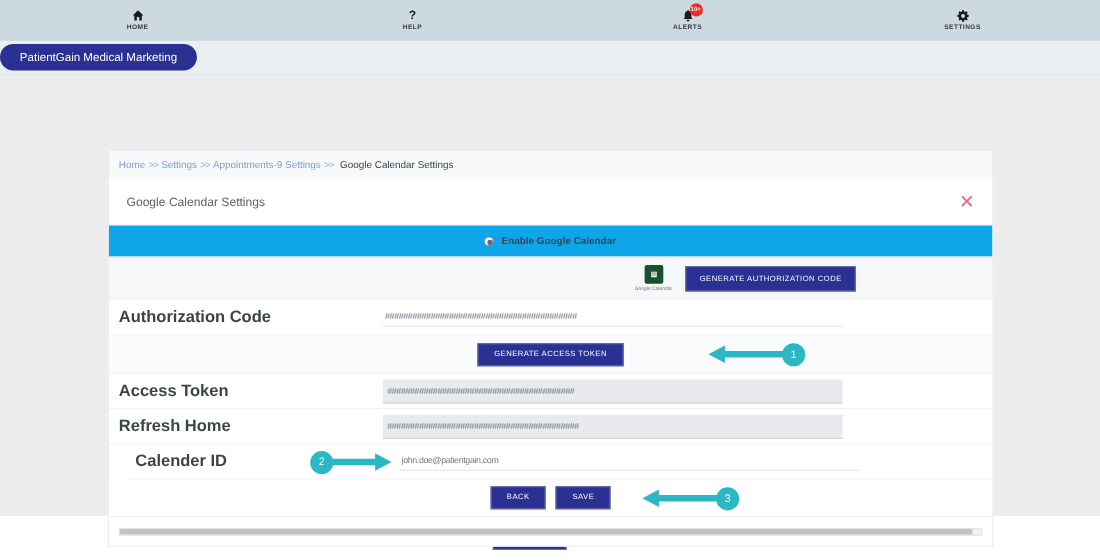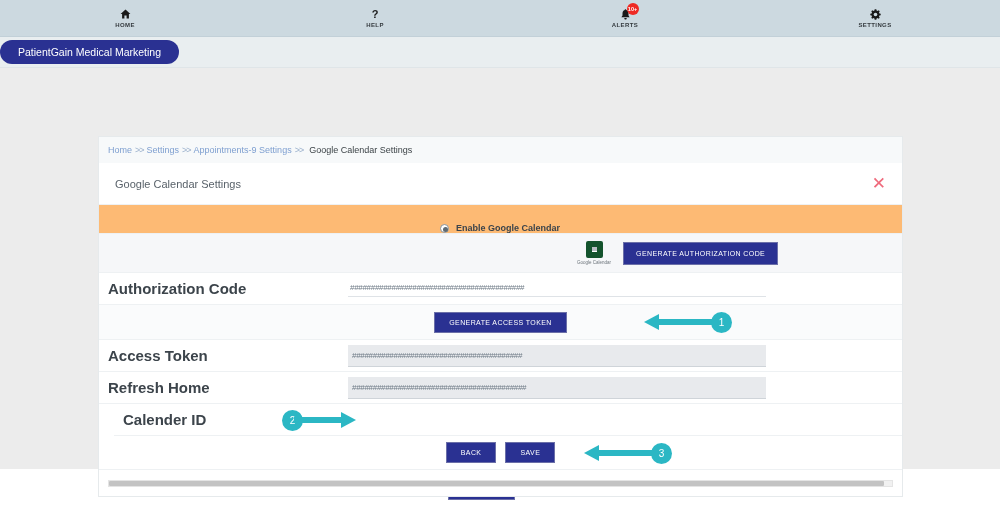--- a/index.html
+++ b/index.html
@@ -146,24 +146,24 @@
     font-size: 15px;
     font-weight: bold;
     color: #3c444b;
     padding-left: 0px;
   }
   .row-field { flex: 1; display: flex; align-items: center; position: relative; }
 
   .row-radio {
     height: 29px;
     display: flex;
-    align-items: flex-end;
+    align-items: center;
     justify-content: flex-start;
     padding-left: 341px;
-    background: #fdba74;
+    background: #0ea5e9;
     border-bottom: 1px solid #eef1f3;
   }
   .radio-dot {
     width: 9px; height: 9px;
     border-radius: 50%;
     border: 1px solid #8b9399;
     background: #fff;
     position: relative;
     margin-right: 7px;
     cursor: pointer;
@@ -447,20 +447,23 @@
 
     <div class="row plain" style="height:32px;">
       <div class="row-label">Refresh Home</div>
       <div class="row-field">
         <input class="inp-filled" type="text" readonly="" value="##########################################" style="">
       </div>
     </div>
 
     <div class="row plain" style="height:32px;position:relative;margin-left:15px;">
       <div class="row-label">Calender ID</div>
+      <div class="row-field">
+        <input class="inp-underline" type="text" value="john.doe@patientgain.com" style="">
+      </div>
       <div class="anno" style="left:168px;top:5px;">
         <span class="anno-circle" style="margin-right:-9px;">2</span>
         <span class="arrow-right">
           <svg width="62" height="22" viewBox="0 0 62 22">
             <path d="M62 11 L47 3 L47 8 L0 8 L0 14 L47 14 L47 19 Z" fill="#2bb7c4"></path>
           </svg>
         </span>
       </div>
     </div>
 

